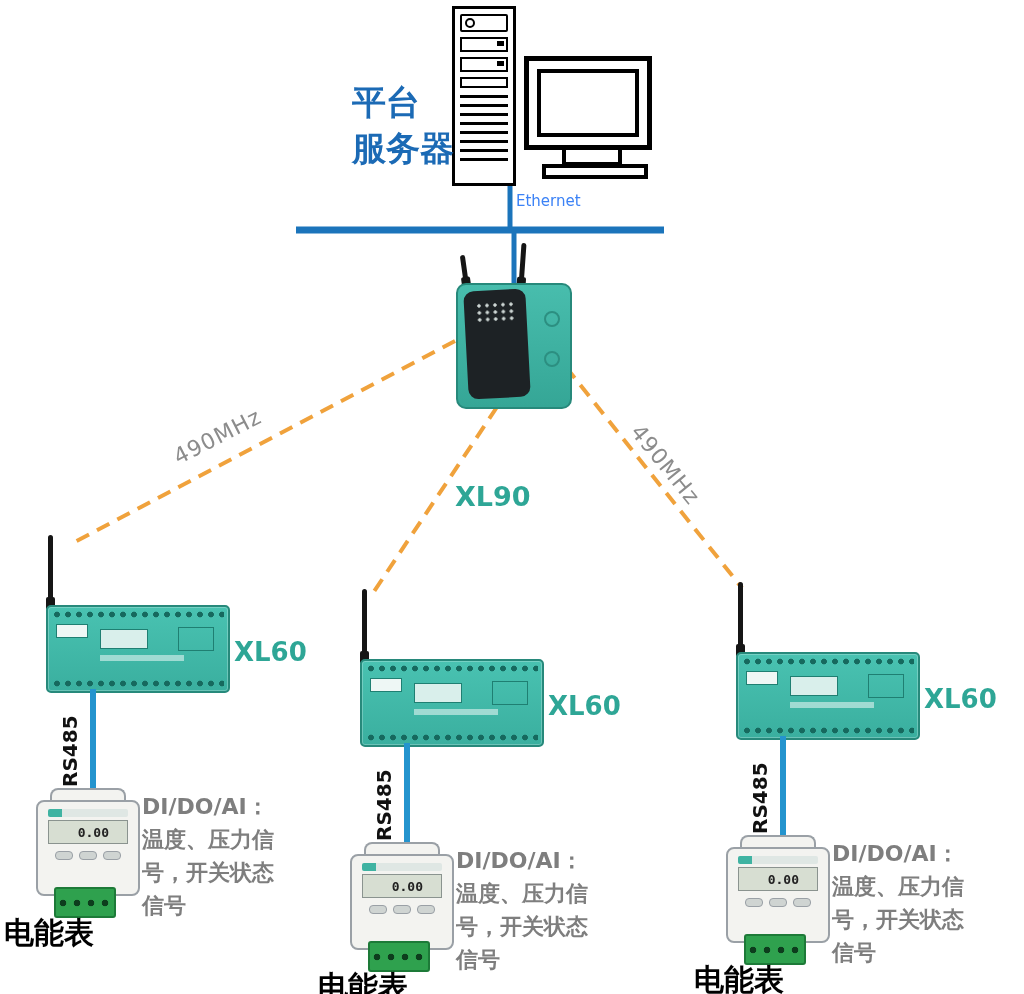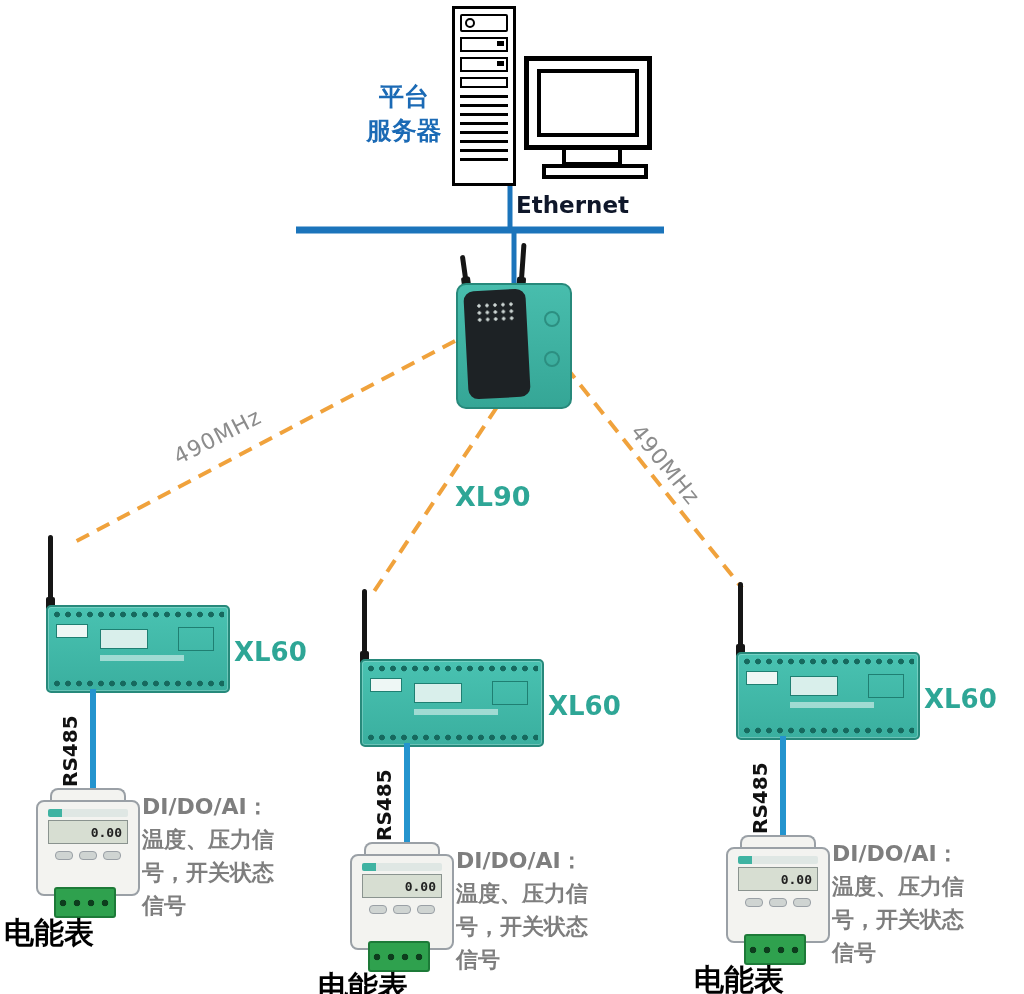--- a/index.html
+++ b/index.html
@@ -19,22 +19,22 @@
   .t-slot{margin:5px 5px 0;height:7px;border:2px solid #000;background:#fff;}
   .t-grille{margin:7px 5px 0;height:66px;background:repeating-linear-gradient(to bottom,#000 0 3px,#fff 3px 9px);}
 
   
   .monitor{left:524px;top:56px;width:118px;height:84px;border:5px solid #000;background:#fff;}
   .m-screen{position:absolute;inset:8px;border:4px solid #000;background:#fff;}
   .m-neck{left:562px;top:150px;width:52px;height:12px;border:4px solid #000;border-top:none;background:#fff;}
   .m-base{left:542px;top:164px;width:98px;height:7px;border:4px solid #000;background:#fff;}
 
   
-  .server-label{left:352px;top:80px;width:104px;text-align:center;color:#1b6ab5;font-weight:bold;font-size:25px;line-height:1.35;white-space:pre-line;}
-  .ethernet-label{left:516px;top:192px;color:#0f172a;font-size:23px;font-weight:bold;}
+  .server-label{left:352px;top:80px;width:104px;text-align:left;color:#1b6ab5;font-weight:bold;font-size:34px;line-height:1.35;white-space:pre-line;}
+  .ethernet-label{left:516px;top:192px;color:#3b82f6;font-size:15px;}
   .gateway-label{left:455px;top:481px;color:#2ea696;font-weight:bold;font-size:27px;}
   .freq{color:#8c8c8c;font-size:22px;letter-spacing:1px;white-space:nowrap;}
   .freq-left{left:170px;top:424px;transform:rotate(-27deg);}
   .freq-right{left:618px;top:452px;transform:rotate(51deg);}
   .model-label{color:#2ea696;font-weight:bold;font-size:26px;}
   .rs485-label{width:70px;text-align:center;transform:rotate(-90deg);font-weight:bold;font-size:20px;color:#111;}
   .meter-label{color:#000;font-weight:bold;font-size:30px;white-space:nowrap;}
   .signals{width:200px;color:#7e7e7e;font-weight:bold;font-size:22px;line-height:1.5;white-space:pre-line;}
 
   
@@ -71,21 +71,21 @@
   .xl-bar{position:absolute;left:52px;top:48px;width:84px;height:6px;background:rgba(255,255,255,.5);}
   .node .model-label{position:absolute;left:206px;top:102px;}
   .rs485-line{position:absolute;left:62px;top:154px;width:6px;height:102px;background:#2494ce;}
   .node .rs485-label{position:absolute;left:7px;top:205px;}
 
   
   .meter{left:8px;top:253px;width:104px;height:130px;position:absolute;}
   .mt-hat{position:absolute;top:0;left:14px;right:14px;height:16px;background:#f3f3f0;border:2px solid #9aa0a6;border-bottom:none;border-radius:8px 8px 0 0;}
   .mt-body{position:absolute;top:12px;left:0;right:0;height:92px;background:#f3f3f0;border:2px solid #9aa0a6;border-radius:8px;}
   .mt-brand{height:8px;margin:7px 10px 3px;background:#dfe7e4;border-radius:2px;border-left:14px solid #3fb3a2;}
-  .mt-lcd{margin:2px 10px;height:22px;background:#d7ded2;border:1px solid #8a938f;display:flex;align-items:center;justify-content:flex-end;padding:0 5px;
+  .mt-lcd{margin:2px 10px;height:22px;background:#d7ded2;border:1px solid #8a938f;display:flex;align-items:center;justify-content:flex-end;padding:0 18px;
     font-family:"DejaVu Sans Mono","Liberation Mono",monospace;font-weight:bold;font-size:13px;color:#222;}
   .mt-btns{display:flex;gap:6px;justify-content:center;margin-top:7px;}
   .mt-btns i{width:16px;height:7px;background:#cfd4d2;border:1px solid #9aa0a6;border-radius:4px;}
   .mt-term{position:absolute;bottom:0;left:18px;width:58px;height:27px;background:#2fa14e;border:2px solid #1d7a38;border-radius:3px;
     background-image:radial-gradient(circle at 7px 14px,#0d3d1d 3px,rgba(0,0,0,0) 3.6px);background-size:14px 27px;}
   .node .meter-label{position:absolute;left:-24px;top:378px;}
   .node .signals{position:absolute;left:114px;top:255px;}
 
   svg.wires{position:absolute;left:0;top:0;}
 </style>

